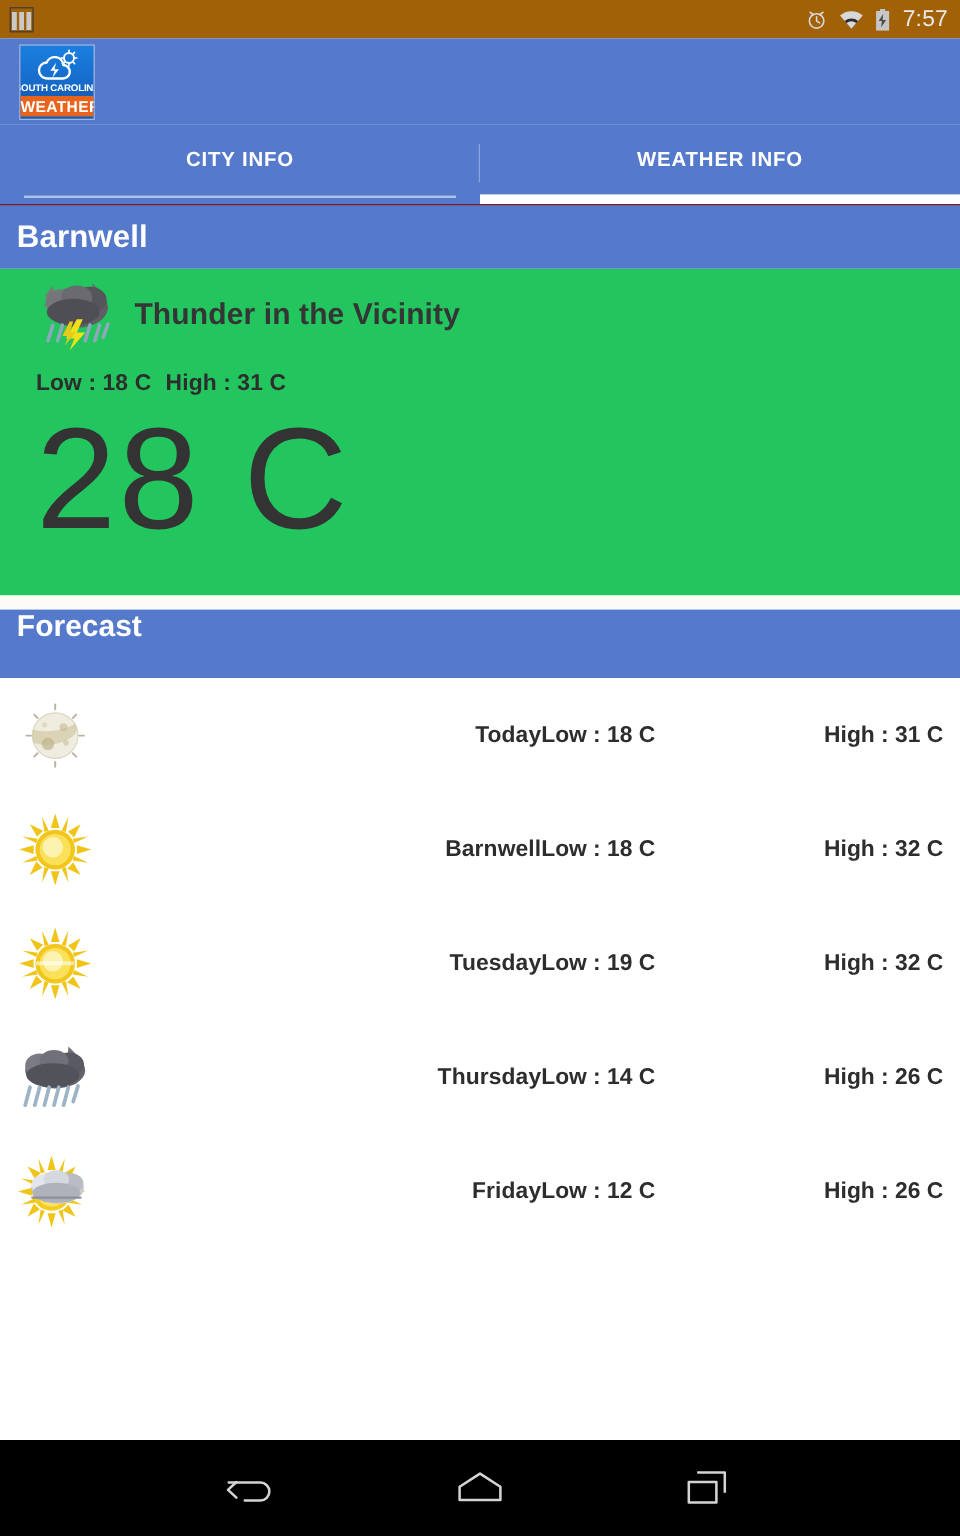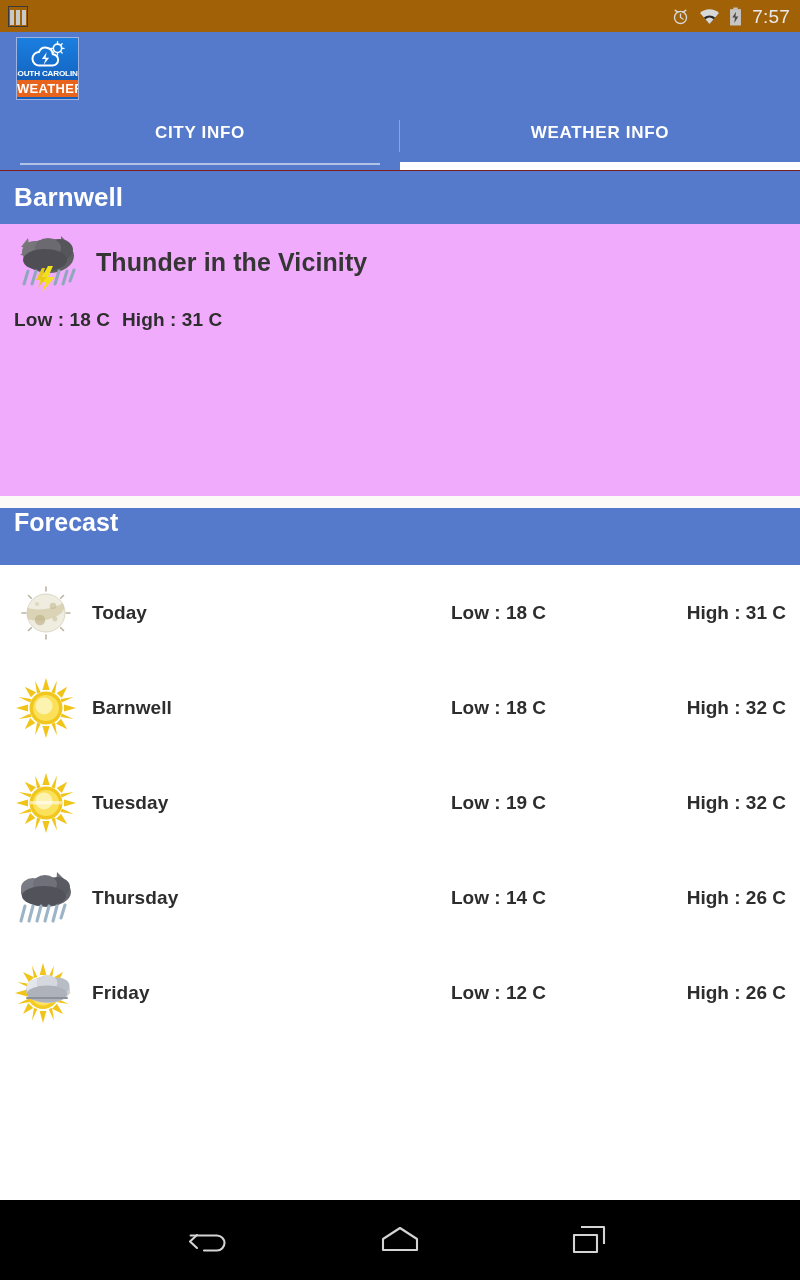--- a/index.html
+++ b/index.html
@@ -179,23 +179,23 @@
   }
   .city-name {
     color: #ffffff;
     font-size: 26px;
     font-weight: bold;
     letter-spacing: 0.1px;
   }
 
   
   .current {
-    background: #f0abfc;
+    background: #22c55e;
     flex: 0 0 272px;
-    padding: 0 14px;
+    padding: 0 30px;
     box-sizing: border-box;
     position: relative;
   }
   .cond-row {
     display: flex;
     align-items: center;
     padding-top: 10px;
     height: 66px;
     box-sizing: border-box;
   }
@@ -271,20 +271,21 @@
     align-items: center;
     justify-content: center;
   }
   .f-day {
     font-size: 19px;
     font-weight: bold;
     color: #2d2d2d;
     margin-left: 14px;
     flex: 1 1 auto;
     letter-spacing: 0.1px;
+    text-align: right;
   }
   .f-low {
     font-size: 19px;
     font-weight: bold;
     color: #2d2d2d;
     width: 225px;
     flex: 0 0 225px;
     text-align: left;
   }
   .f-high {
@@ -399,20 +400,21 @@
           </g>
           <path d="M33 36 L24 52 L31 52 L27 62 L40 47 L33 47 L38 36 Z" fill="#f2e01a"></path>
           <path d="M27 38 L21 50 L26 50 L23 58 L32 47 L27 47 L30 38 Z" fill="#e8c818"></path>
         </svg>
       </span>
       <span class="cond-text">Thunder in the Vicinity</span>
     </div>
     <div class="lowhigh">
       <span>Low : 18 C</span><span class="gap"></span><span>High : 31 C</span>
     </div>
+    <div class="big-temp">28 C</div>
   </div>
 
   <div class="section-gap"></div>
 
   <div class="forecast-banner">
     <span class="forecast-title">Forecast</span>
   </div>
 
   <div class="forecast-list">
 

